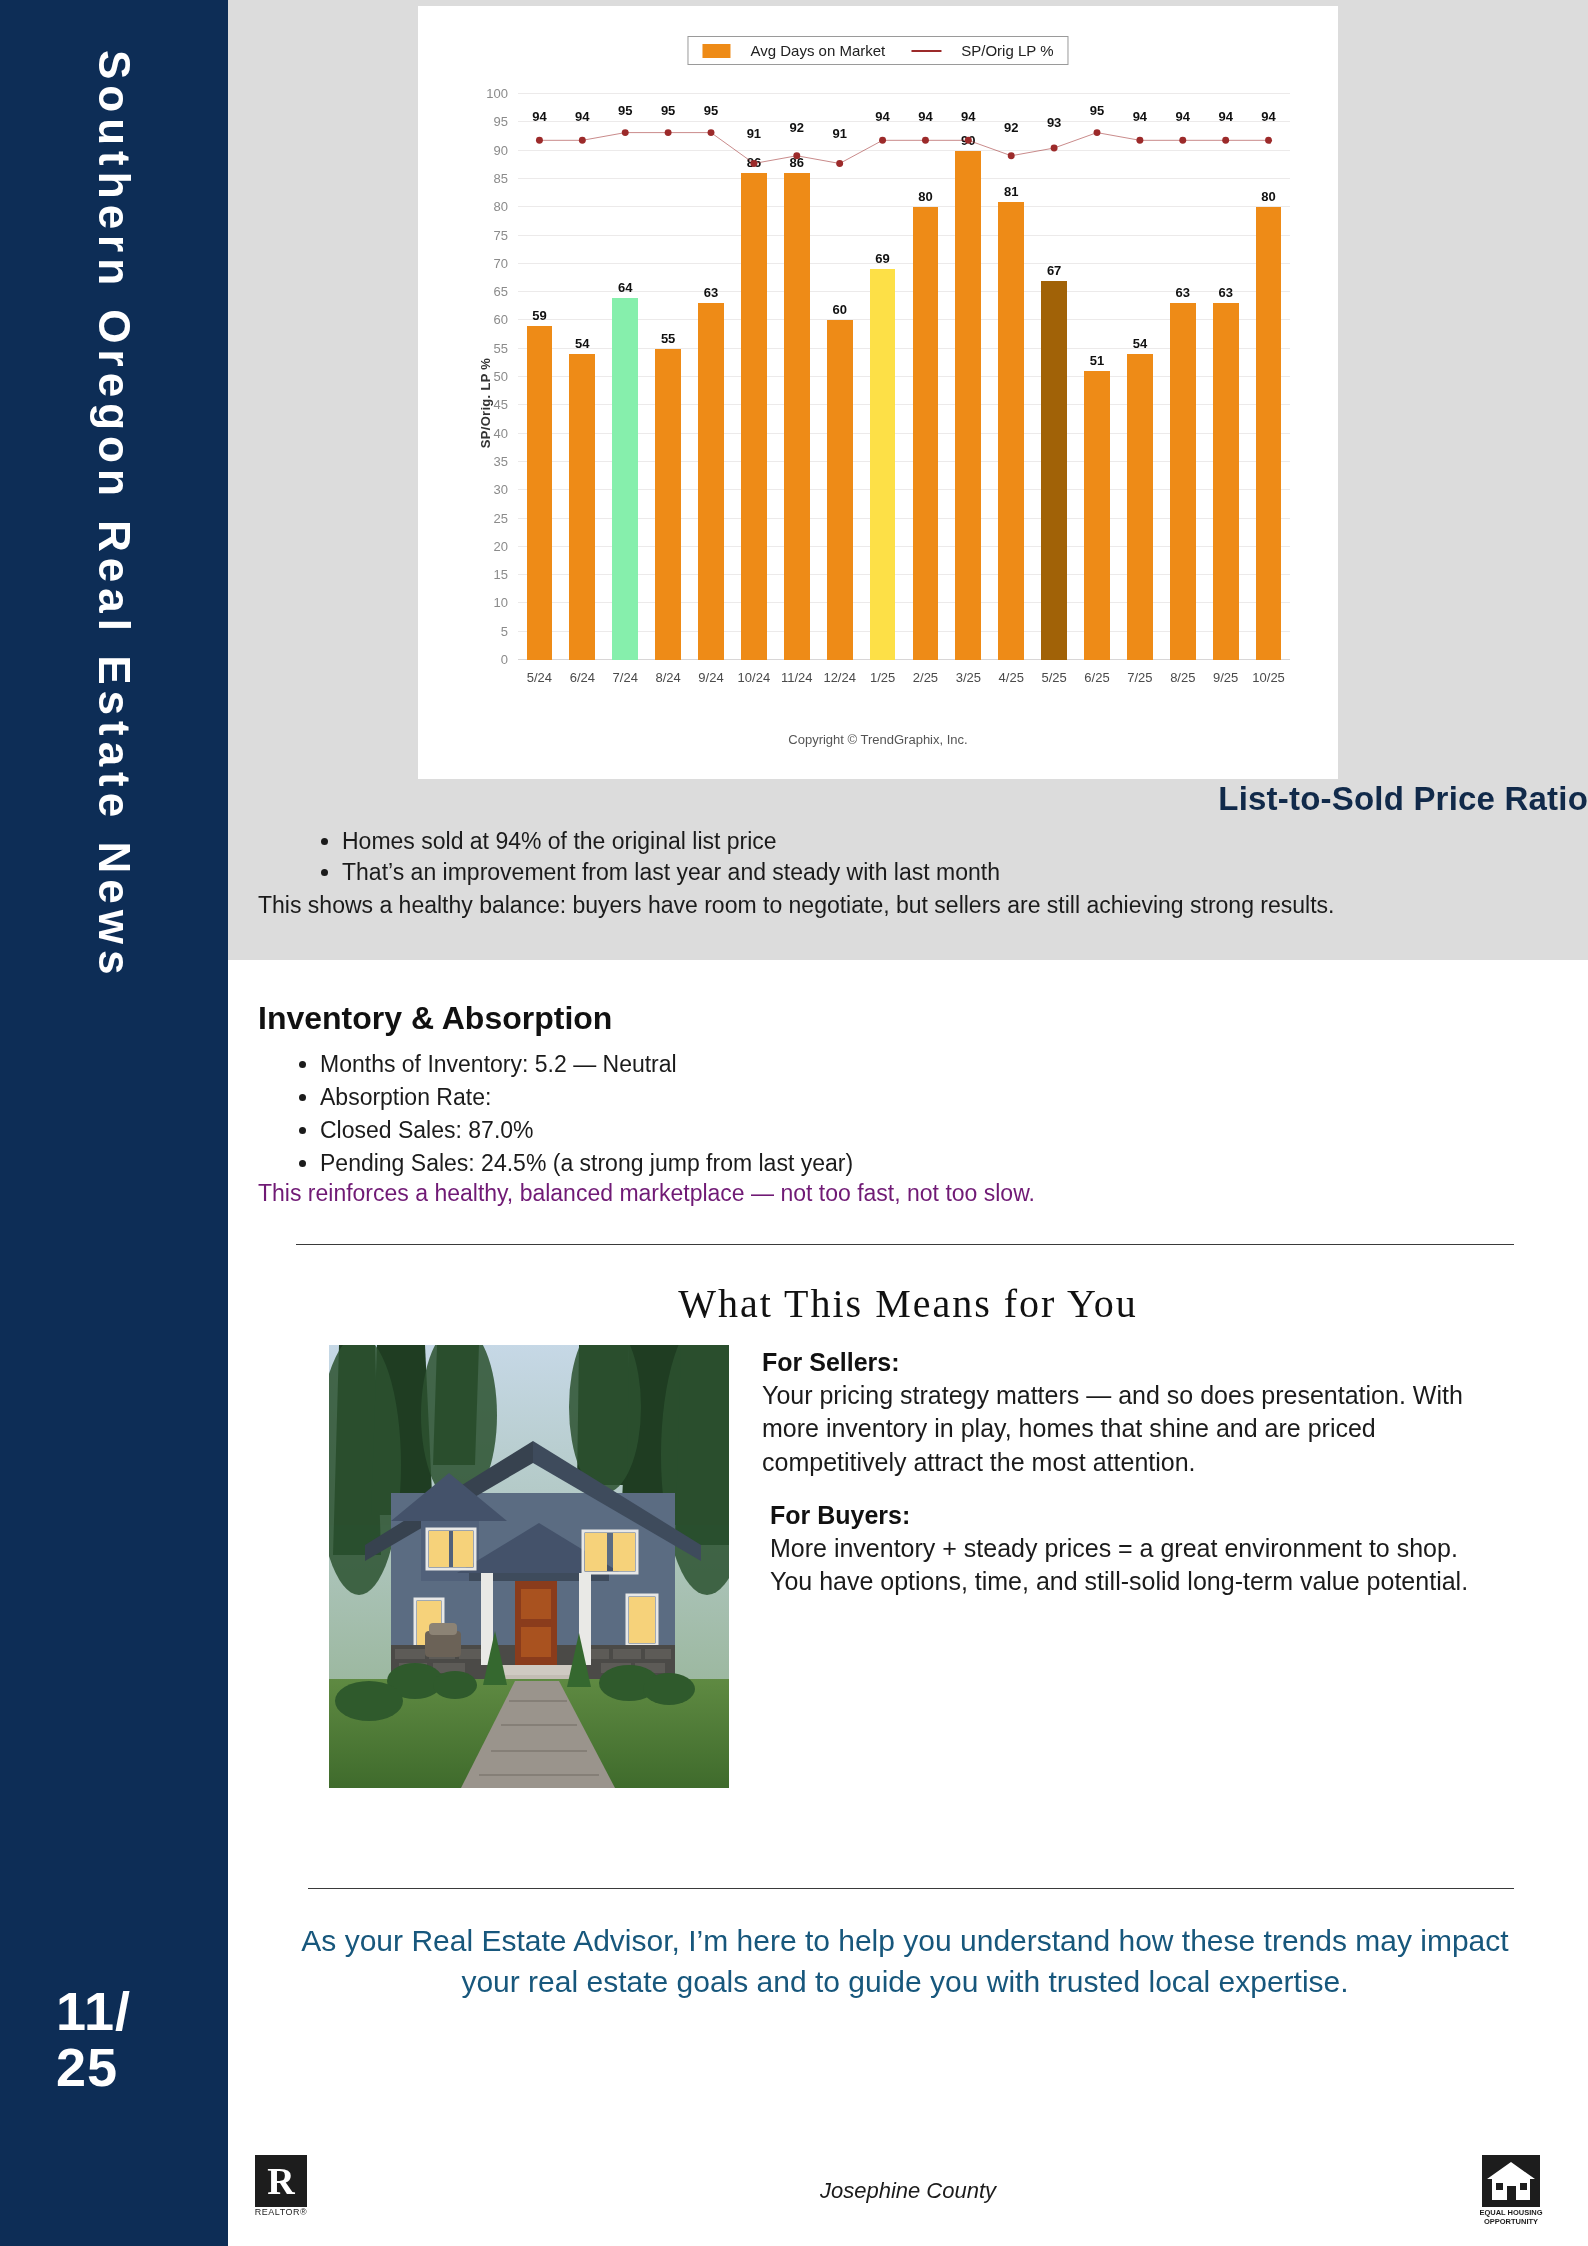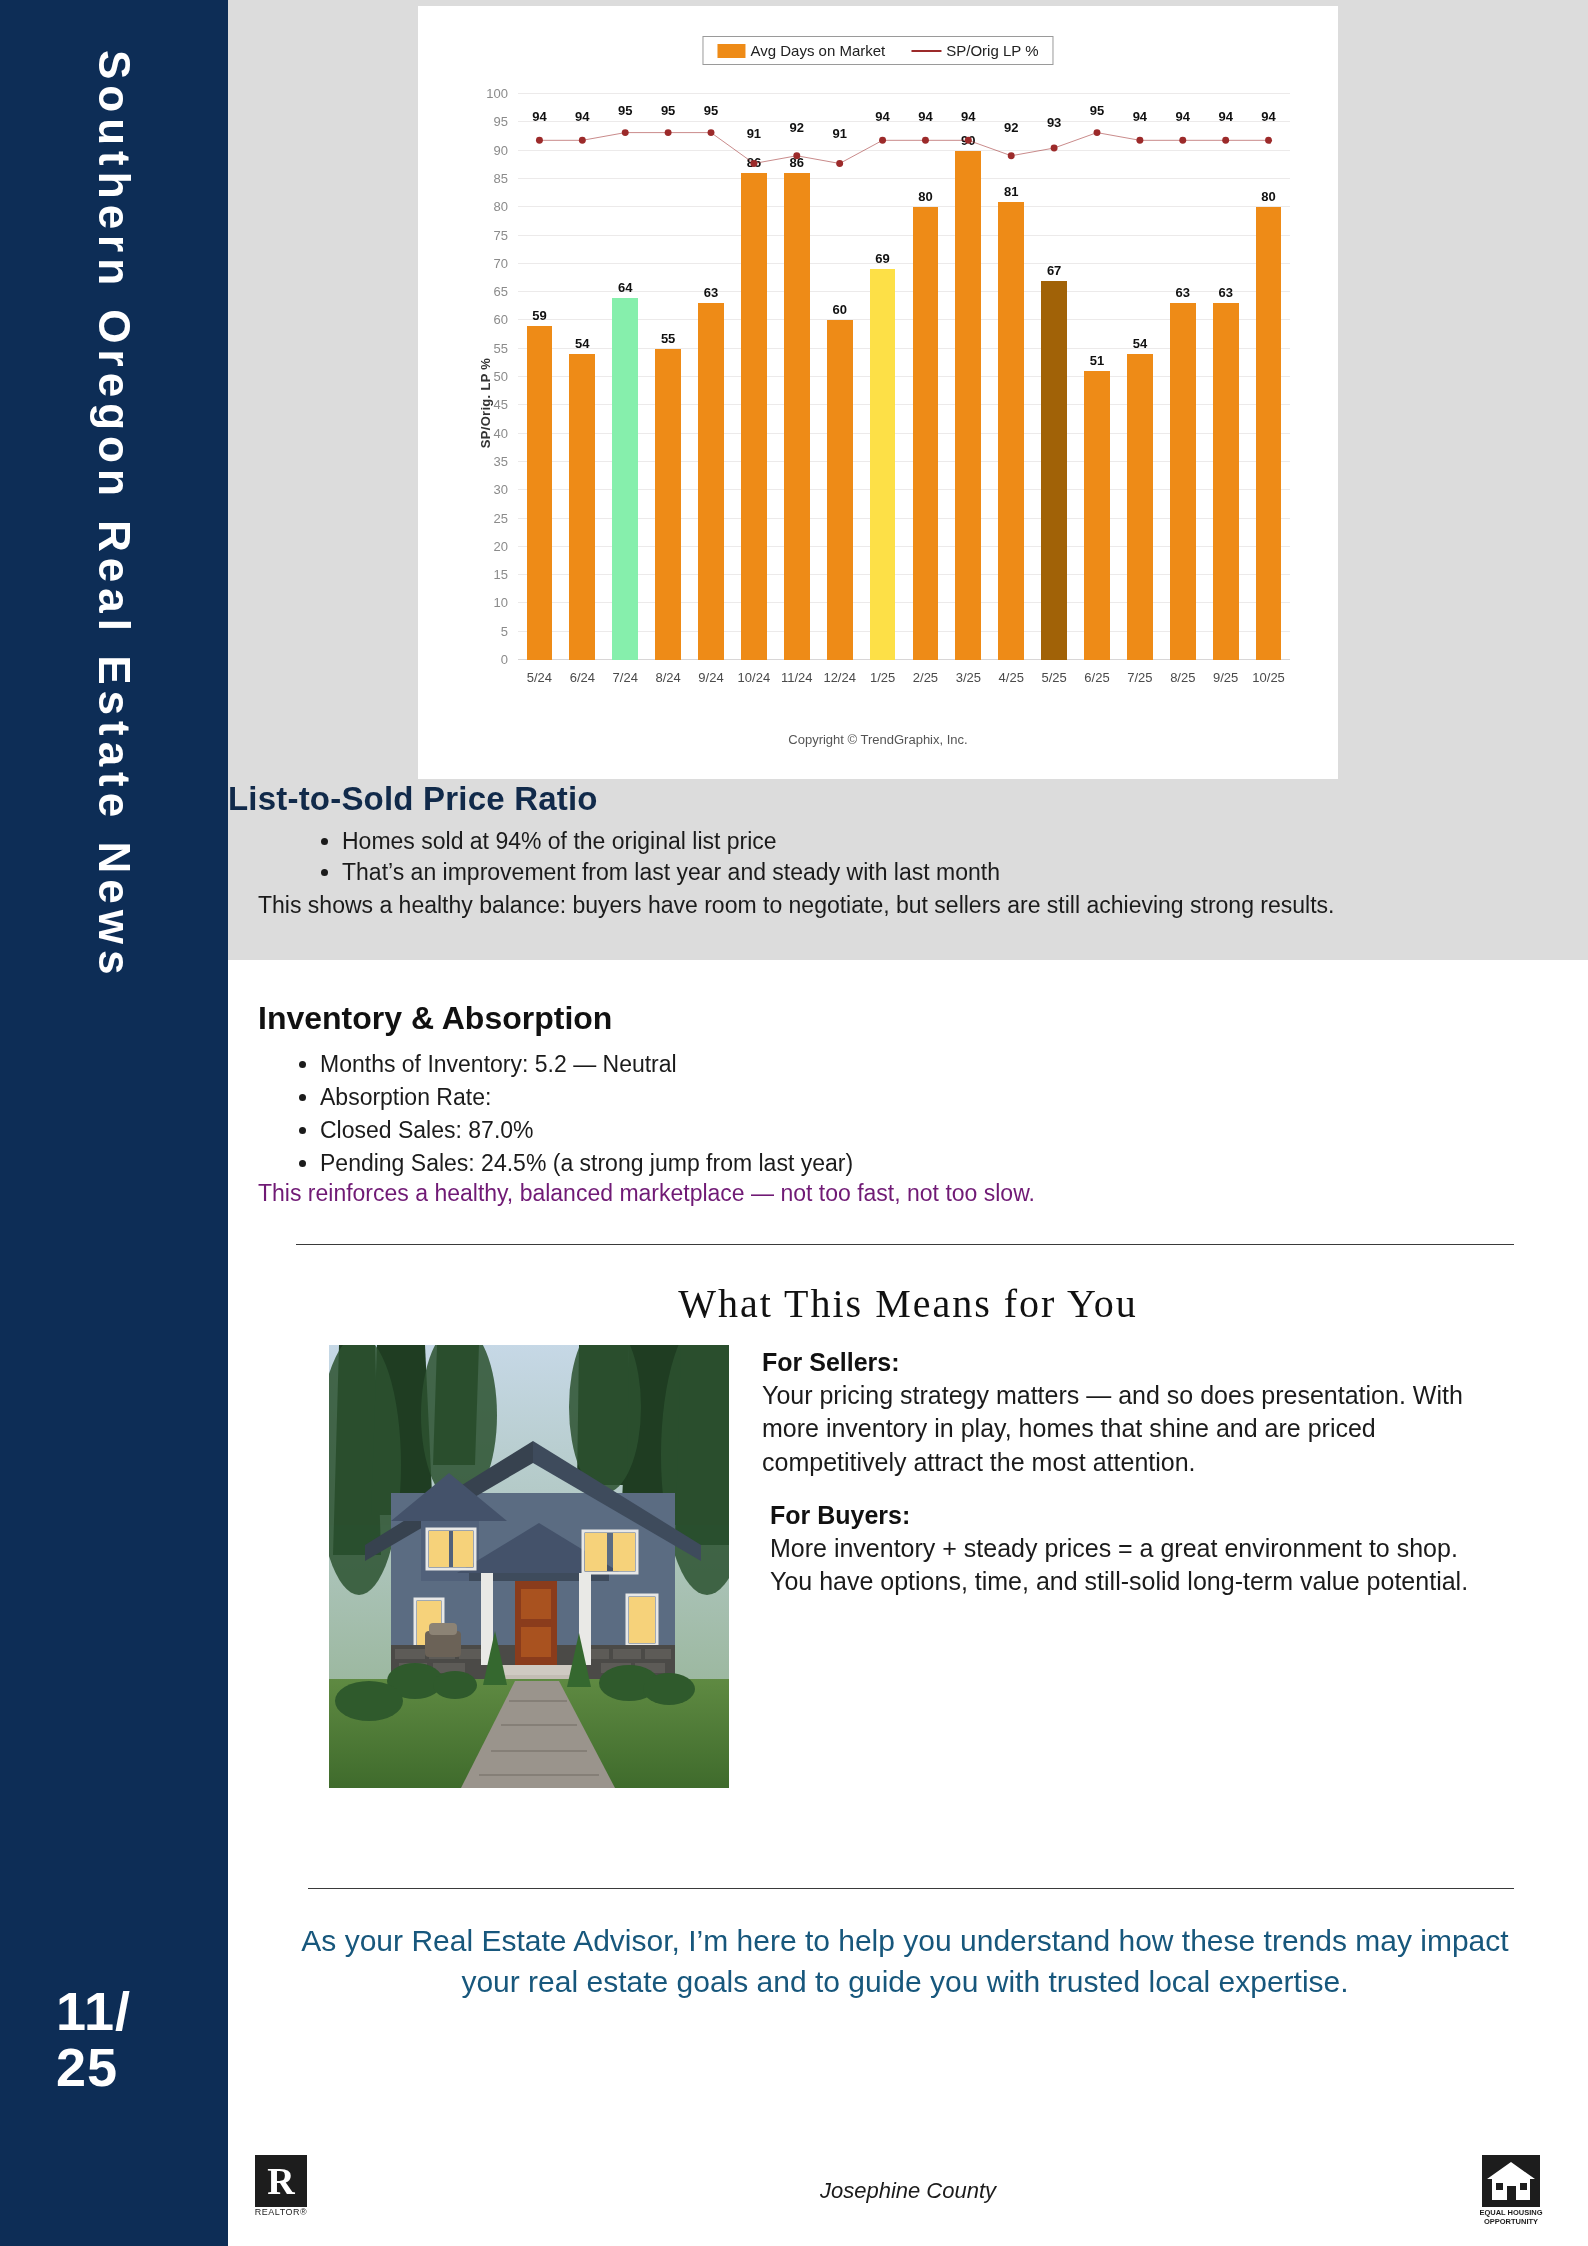--- a/index.html
+++ b/index.html
@@ -56,21 +56,21 @@
   }
   .chart-legend {
     position: absolute; left: 50%; top: 30px; transform: translateX(-50%);
     border: 1px solid #9a9a9a;
     background: #ffffff;
     padding: 5px 14px;
     display: flex; align-items: center; gap: 26px;
     font-size: 15px; color: #222;
     white-space: nowrap;
   }
-  .lg-item { display: flex; align-items: center; gap: 5px; }
+  .lg-item { display: flex; align-items: center; gap: 20px; }
   .lg-swatch { width: 28px; height: 14px; background: #EE8B17; display: inline-block; }
   .lg-line { width: 30px; height: 0; border-top: 2.5px solid #9C2A2A; display: inline-block; }
 
   .plot-wrap {
     position: absolute;
     left: 0; top: 82px; width: 920px; height: 630px;
   }
   .y-axis-title {
     position: absolute; left: 22px; top: 50%;
     transform: translateY(-50%) rotate(-90deg);
@@ -116,21 +116,21 @@
     font-size: 13px; font-weight: 700; color: #111; white-space: nowrap;
   }
   .copyright {
     position: absolute; left: 0; right: 0; bottom: 32px;
     text-align: center; font-size: 13px; color: #555;
   }
 
   
   .ratio-head {
     position: absolute; left: 228px; top: 780px; width: 1360px;
-    text-align: left;
+    text-align: right;
     font-size: 33px; font-weight: 700; color: #112a4a;
     letter-spacing: .2px;
   }
   .ratio-list {
     position: absolute; left: 262px; top: 826px; width: 1290px;
     font-size: 23px; color: #1b1b1b; line-height: 1.33;
   }
   .ratio-list li { margin-left: 80px; }
   .ratio-note {
     position: absolute; left: 258px; top: 890px; width: 1280px;

